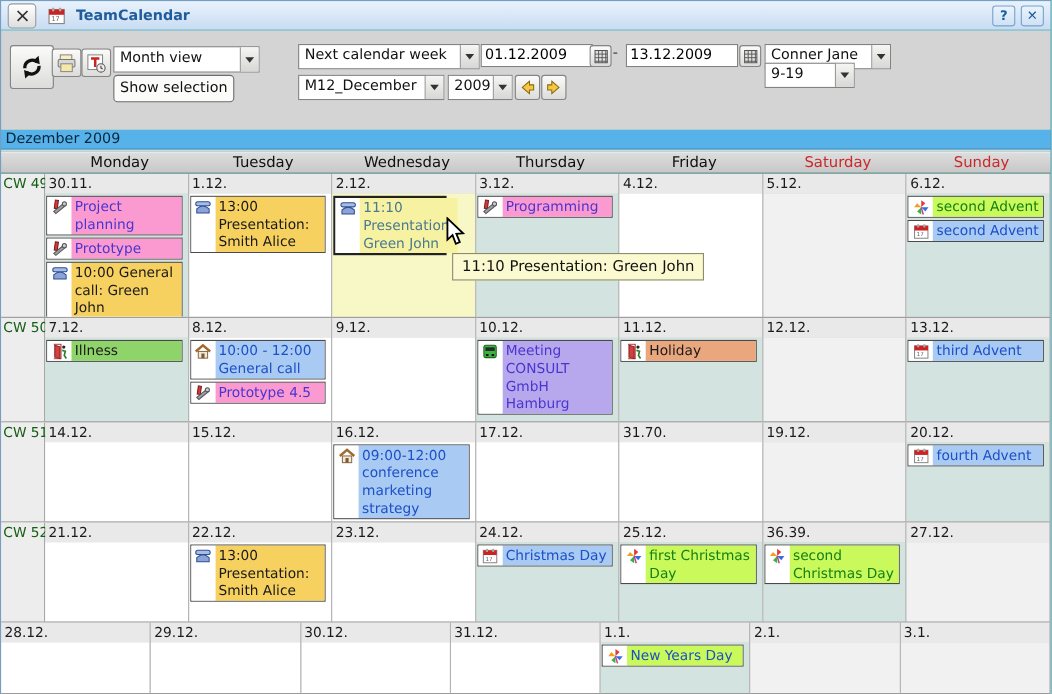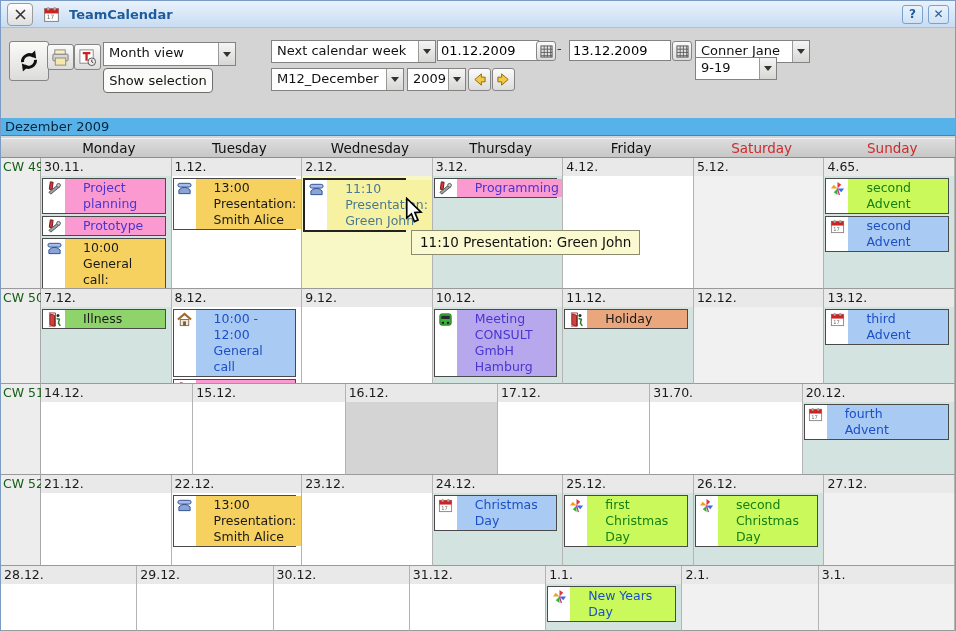--- a/index.html
+++ b/index.html
@@ -73,21 +73,21 @@
   .datestrip{height:17px;background:#e9e9e9;font-size:12.5px;color:#1a1a1a;padding:1px 0 0 3px;flex:0 0 auto;}
   .cellbody{flex:1;overflow:hidden;padding-top:1px;}
   .bg-teal{background:#d3e3df;}
   .bg-white{background:#ffffff;}
   .bg-lightgray{background:#f1f1f1;}
   .bg-paleyellow{background:#f8f7c6;}
 
   .event{display:flex;align-items:stretch;border:1px solid #4a4a4a;background:#fff;margin:1px 5px 2px 1px;cursor:default;}
   .event.selected{border:2px solid #222;margin-right:26px;}
   .ev-icon{width:22px;flex:0 0 22px;background:#fff;display:flex;align-items:flex-start;justify-content:center;padding-top:2px;}
-  .ev-label{flex:1;font-size:12.5px;line-height:1.28;padding:1px 18px;}
+  .ev-label{flex:1;font-size:12.5px;line-height:1.28;padding:1px 3px;}
 
   
   #tooltip{position:absolute;left:410px;top:229px;background:#fbf9cf;border:1px solid #8b8b70;
            padding:3px 8px 4px 8px;font-size:13.5px;color:#111;white-space:nowrap;z-index:20;}
   #cursor{position:absolute;left:403px;top:196px;z-index:30;}
 </style>
 </head>
 <body>
 
 <div class="window">
@@ -301,21 +301,21 @@
         </div>
         <div class="daycell">
           <div class="datestrip">4.12.</div>
           <div class="cellbody bg-white"></div>
         </div>
         <div class="daycell">
           <div class="datestrip">5.12.</div>
           <div class="cellbody bg-lightgray"></div>
         </div>
         <div class="daycell">
-          <div class="datestrip">4.65.</div>
+          <div class="datestrip">6.12.</div>
           <div class="cellbody bg-teal">
             <div class="event">
               <span class="ev-icon">
                 <svg width="15" height="15" viewBox="0 0 16 16">
                   <path d="M8 8 L8 1 L12 4 Z" fill="#e23a3a"></path>
                   <path d="M8 8 L15 8 L12 12 Z" fill="#3a6ae2"></path>
                   <path d="M8 8 L8 15 L4 12 Z" fill="#35b435"></path>
                   <path d="M8 8 L1 8 L4 4 Z" fill="#f0a020"></path>
                   <line x1="8" y1="8" x2="10" y2="15" stroke="#c03a90" stroke-width="1.4"></line>
                 </svg>
@@ -443,28 +443,44 @@
         <div class="daycell">
           <div class="datestrip">14.12.</div>
           <div class="cellbody bg-white"></div>
         </div>
         <div class="daycell">
           <div class="datestrip">15.12.</div>
           <div class="cellbody bg-white"></div>
         </div>
         <div class="daycell">
           <div class="datestrip">16.12.</div>
+          <div class="cellbody bg-white">
+            <div class="event">
+              <span class="ev-icon">
+                <svg width="15" height="15" viewBox="0 0 16 16">
+                  <path d="M1 8 L8 2 L15 8" fill="none" stroke="#a06a30" stroke-width="2.4"></path>
+                  <rect x="3.5" y="8" width="9" height="6.5" fill="#f2e8d8" stroke="#8a6a4a"></rect>
+                  <rect x="6.5" y="10" width="3" height="4.5" fill="#7a5a3a"></rect>
+                </svg>
+              </span>
+              <span class="ev-label" style="background: rgb(169, 202, 242); color: rgb(29, 80, 200);">09:00-12:00 conference marketing strategy</span>
+            </div>
+          </div>
         </div>
         <div class="daycell">
           <div class="datestrip">17.12.</div>
           <div class="cellbody bg-white"></div>
         </div>
         <div class="daycell">
           <div class="datestrip">31.70.</div>
           <div class="cellbody bg-white"></div>
+        </div>
+        <div class="daycell">
+          <div class="datestrip">19.12.</div>
+          <div class="cellbody bg-lightgray"></div>
         </div>
         <div class="daycell">
           <div class="datestrip">20.12.</div>
           <div class="cellbody bg-teal">
             <div class="event">
               <span class="ev-icon">
                 <svg width="15" height="15" viewBox="0 0 16 16">
                   <rect x="1.5" y="2.5" width="13" height="12" fill="#fff" stroke="#888"></rect>
                   <rect x="1.5" y="2.5" width="13" height="4.5" fill="#cc2222"></rect>
                   <rect x="4" y="1" width="2" height="3" fill="#a8a8a8"></rect>
@@ -529,21 +545,21 @@
                   <path d="M8 8 L8 15 L4 12 Z" fill="#35b435"></path>
                   <path d="M8 8 L1 8 L4 4 Z" fill="#f0a020"></path>
                   <line x1="8" y1="8" x2="10" y2="15" stroke="#c03a90" stroke-width="1.4"></line>
                 </svg>
               </span>
               <span class="ev-label" style="background: rgb(201, 249, 90); color: rgb(21, 128, 21);">first Christmas Day</span>
             </div>
           </div>
         </div>
         <div class="daycell">
-          <div class="datestrip">26.12.</div>
+          <div class="datestrip">36.39.</div>
           <div class="cellbody bg-teal">
             <div class="event">
               <span class="ev-icon">
                 <svg width="15" height="15" viewBox="0 0 16 16">
                   <path d="M8 8 L8 1 L12 4 Z" fill="#e23a3a"></path>
                   <path d="M8 8 L15 8 L12 12 Z" fill="#3a6ae2"></path>
                   <path d="M8 8 L8 15 L4 12 Z" fill="#35b435"></path>
                   <path d="M8 8 L1 8 L4 4 Z" fill="#f0a020"></path>
                   <line x1="8" y1="8" x2="10" y2="15" stroke="#c03a90" stroke-width="1.4"></line>
                 </svg>

